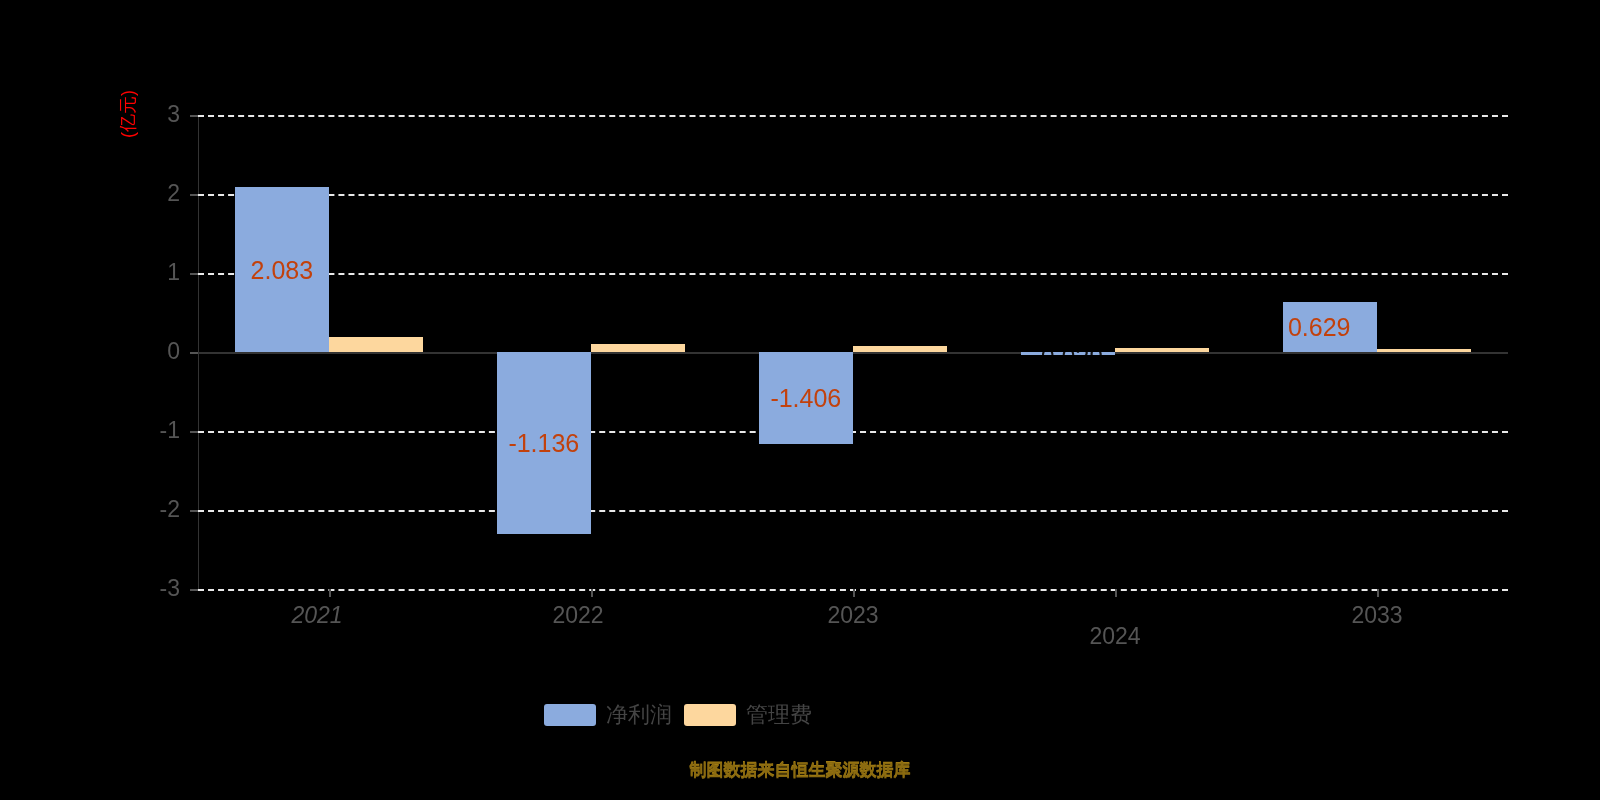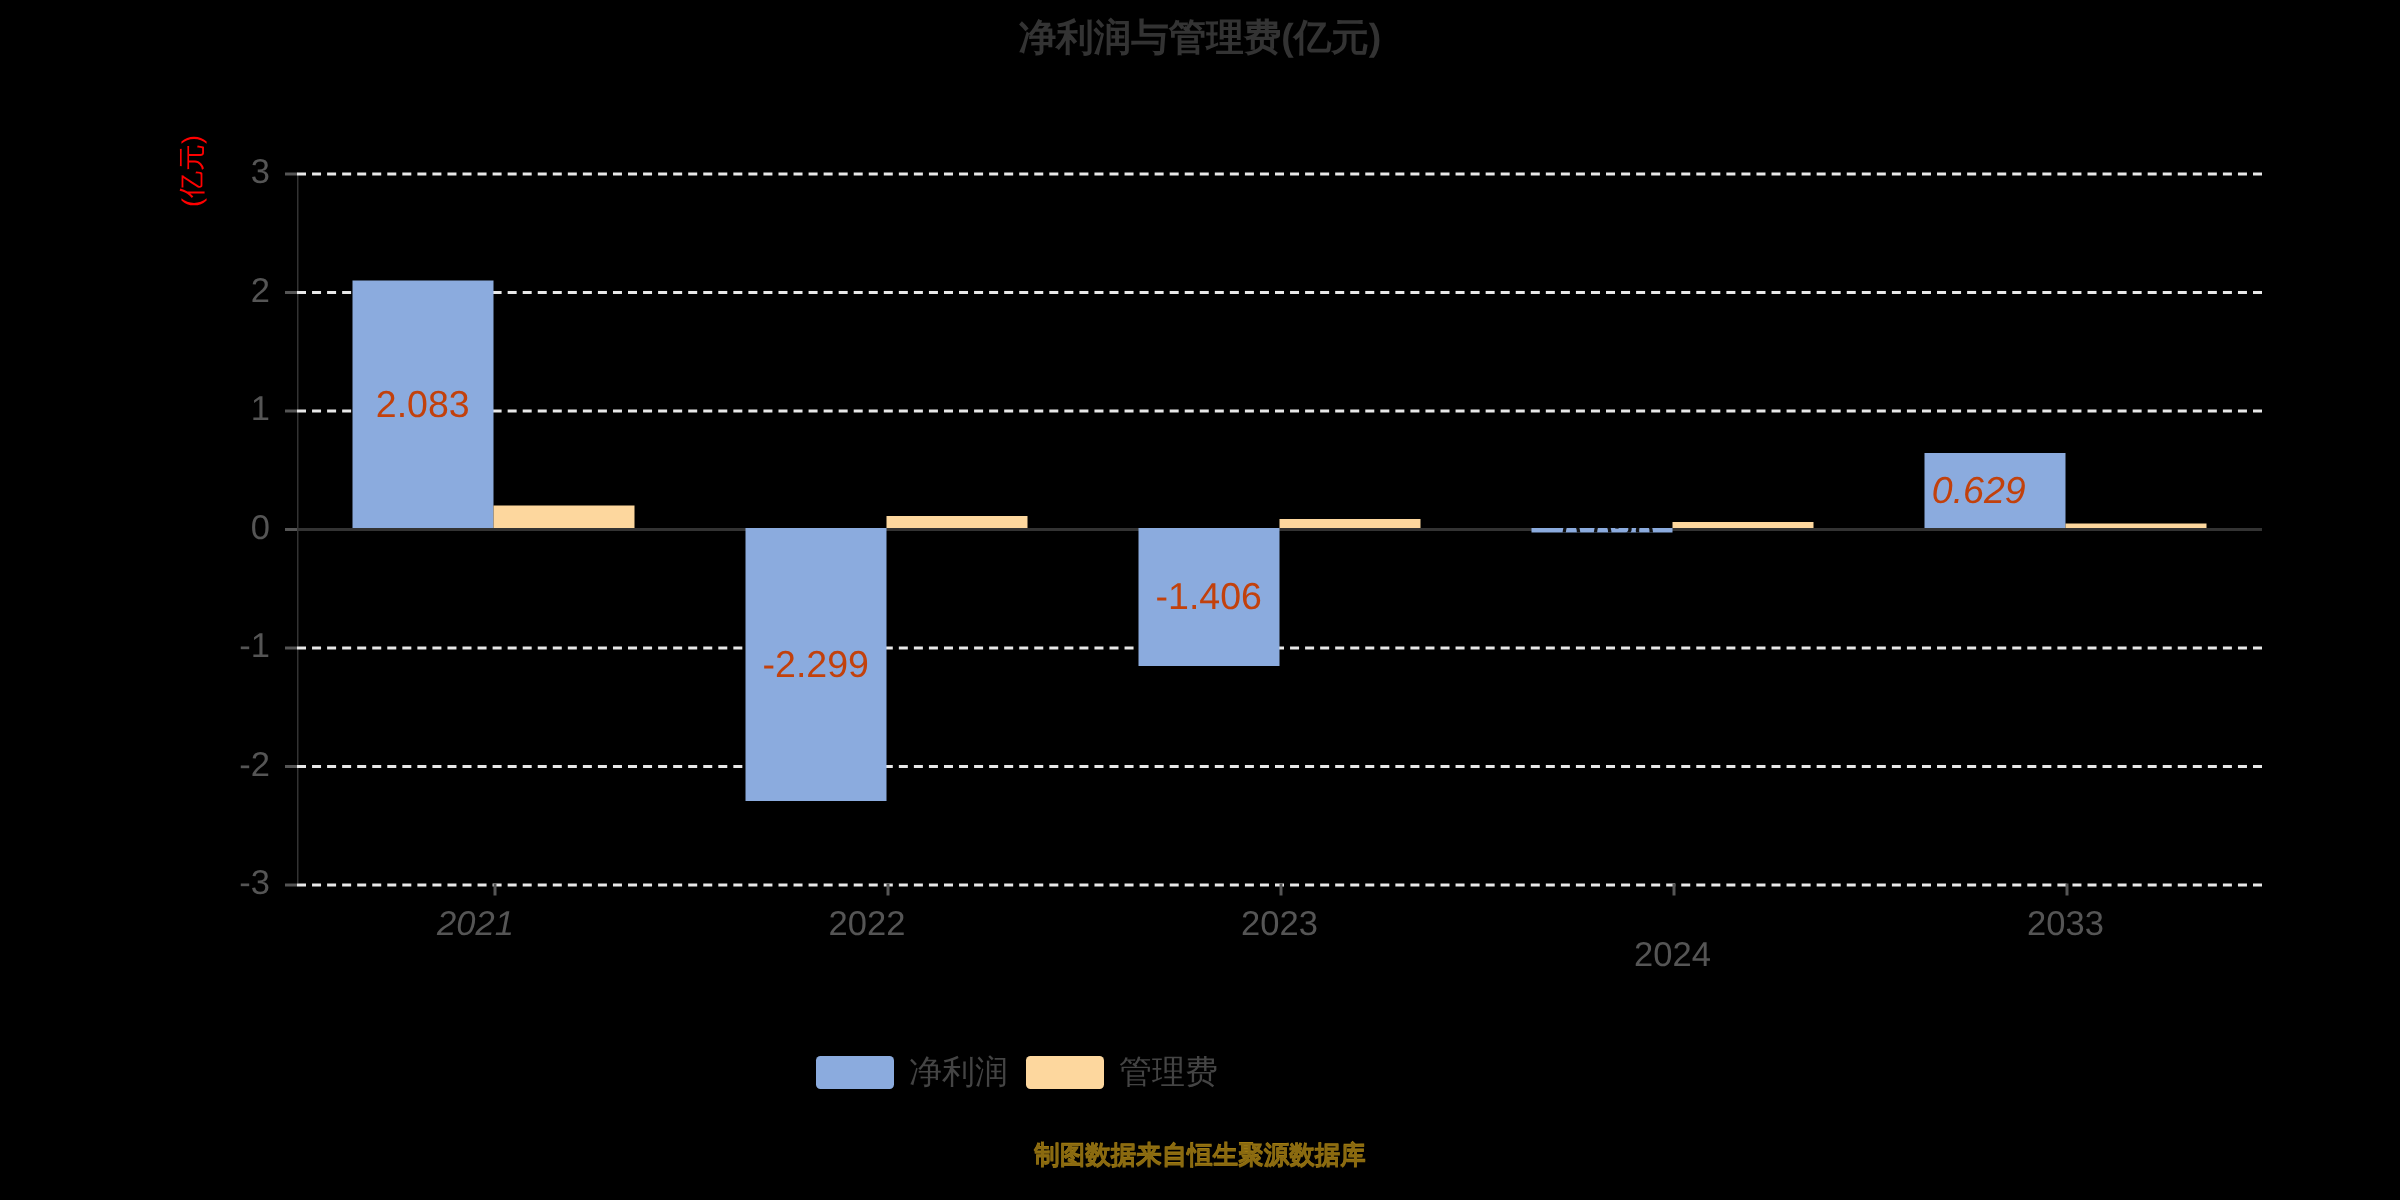--- a/index.html
+++ b/index.html
@@ -188,21 +188,20 @@
     width: 1600px;
     text-align: center;
     color: #8a6a10;
   }
 </style>
 </head>
 <body>
 
 <div id="chart-root">
 
-  <div class="chart-title">净利润与管理费(亿元)</div>
 
   <div class="yaxis-unit">(亿元)</div>
 
   <div class="axis-line-v"></div>
 
   <div class="plot-area" id="plot-area">
 
   <div class="gridline" style="top: 0px;"></div>
       <div class="ytick-mark" style="top: 0px;"></div>
       <div class="ytick-label" style="top: -12px; left: -58px;">3</div>
@@ -225,36 +224,36 @@
       <div class="ytick-mark" style="top: 474px;"></div>
       <div class="ytick-label" style="top: 462px; left: -58px;">-3</div>
       <div class="xtick-mark" style="left: 131px;"></div>
       <div class="xtick-label" style="left: 119px; font-style: italic;">2021</div>
       <div class="bar series-profit" title="净利润 2021: 2.083" style="left: 36.68px; top: 72.443px; width: 94.32px; height: 164.557px;"></div>
       <div class="bar-label" style="left: 36.68px; width: 94.32px; top: 140.721px;">2.083</div>
       <div class="bar series-expense" title="管理费 2021: 0.195" style="left: 131px; top: 221.595px; width: 94.32px; height: 15.405px;"></div>
       <div class="xtick-mark" style="left: 393px;"></div>
       <div class="xtick-label" style="left: 380px;">2022</div>
       <div class="bar series-profit" title="净利润 2022: -2.299" style="left: 298.68px; top: 237px; width: 94.32px; height: 181.621px;"></div>
-      <div class="bar-label" style="left: 298.68px; width: 94.32px; top: 313.81px;">-2.299</div>
+      <div class="bar-label" style="left: 298.68px; width: 94.32px; top: 313.81px;">-1.136</div>
       <div class="bar series-expense" title="管理费 2022: 0.102" style="left: 393px; top: 228.942px; width: 94.32px; height: 8.058px;"></div>
       <div class="xtick-mark" style="left: 655px;"></div>
       <div class="xtick-label" style="left: 655px;">2023</div>
       <div class="bar series-profit" title="净利润 2023: -1.167" style="left: 560.68px; top: 237px; width: 94.32px; height: 92.193px;"></div>
       <div class="bar-label" style="left: 560.68px; width: 94.32px; top: 269.096px;">-1.406</div>
       <div class="bar series-expense" title="管理费 2023: 0.072" style="left: 655px; top: 231.312px; width: 94.32px; height: 5.688px;"></div>
       <div class="xtick-mark" style="left: 917px;"></div>
       <div class="xtick-label" style="left: 917px; margin-top: 21px;">2024</div>
       <div class="bar series-profit" title="净利润 2024: -0.039" style="left: 822.68px; top: 237px; width: 94.32px; height: 3.081px;"></div>
       <div class="bar-label clipped" style="left: 822.68px; width: 94.32px; top: 237px; height: 3.081px; line-height: 10px;">-0.039</div>
       <div class="bar series-expense" title="管理费 2024: 0.048" style="left: 917px; top: 233.208px; width: 94.32px; height: 3.792px;"></div>
       <div class="xtick-mark" style="left: 1179px;"></div>
       <div class="xtick-label" style="left: 1179px;">2033</div>
       <div class="bar series-profit" title="净利润 2025: 0.629" style="left: 1084.68px; top: 187.309px; width: 94.32px; height: 49.691px;"></div>
-      <div class="bar-label" style="left: 1084.68px; width: 73px; top: 198.154px; font-style: italic;">0.629</div>
+      <div class="bar-label" style="left: 1084.68px; width: 73px; top: 198.154px;">0.629</div>
       <div class="bar series-expense" title="管理费 2025: 0.033" style="left: 1179px; top: 234.393px; width: 94.32px; height: 2.607px;"></div>
     </div>
 
   <div class="legend" id="legend">
 
   <div class="legend-item">
         <span class="legend-swatch profit"></span>
         <span class="legend-text">净利润</span>
       </div>
       <div class="legend-item">

